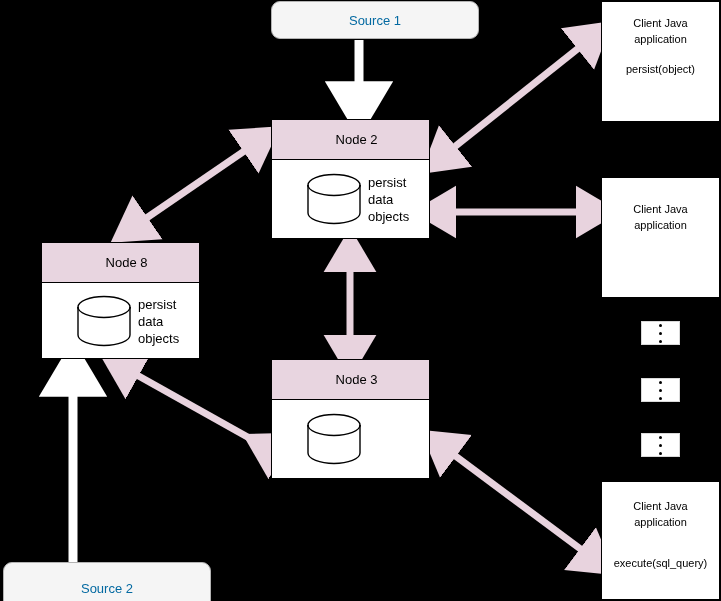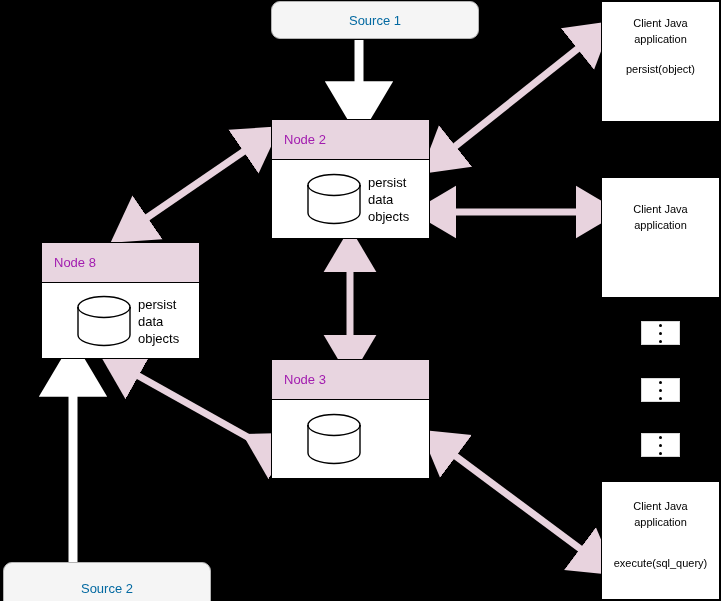--- a/index.html
+++ b/index.html
@@ -24,21 +24,22 @@
   }
   .node-header {
     height: 40px;
     background: #e8d5e0;
     border-bottom: 1px solid #000000;
     box-sizing: border-box;
     display: flex;
     align-items: center;
     padding-left: 12px;
     font-size: 13px;
-    color: #a21caf;
+    color: #000000;
+    justify-content: center;
   }
   .node-body {
     position: relative;
     height: calc(100% - 40px);
     display: flex;
     align-items: center;
   }
   .db-icon {
     position: absolute;
     left: 34px;

